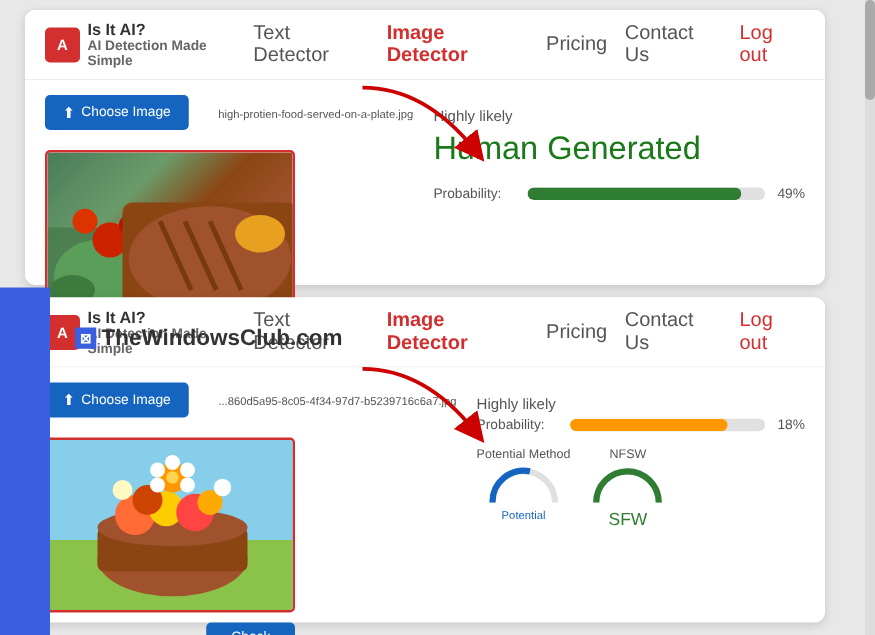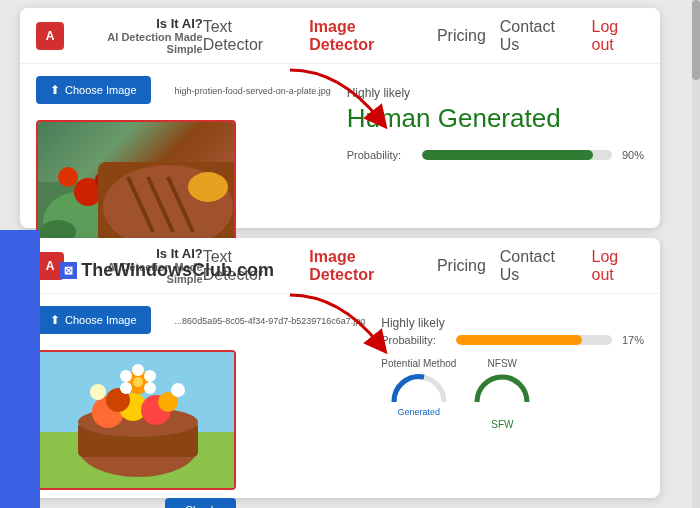--- a/index.html
+++ b/index.html
@@ -91,21 +91,20 @@
       font-weight: bold;
       font-size: 12px;
       margin-right: 6px;
       flex-shrink: 0;
     }
 
     .logo-text {
       display: flex;
       flex-direction: column;
       margin-right: auto;
-      text-align: right;
     }
     .logo-title {
       font-size: 13px;
       font-weight: bold;
       color: #333;
     }
     .logo-subtitle {
       font-size: 11px;
       color: #666;
       font-weight: bold;
@@ -322,23 +321,23 @@
       font-size: 10px;
       color: #555;
     }
 
     .gauge-name {
       font-size: 9px;
       color: #1565c0;
       margin-top: 2px;
     }
     .gauge-name-green {
-      font-size: 10px;
+      font-size: 14px;
       color: #2e7d32;
-      margin-top: 14px;
+      margin-top: 2px;
     }
 
     .scrollbar {
       position: absolute;
       right: 0;
       top: 0;
       width: 8px;
       height: 508px;
       background: #ddd;
     }
@@ -419,21 +418,21 @@
     </div>
 
     <div class="right-panel">
       <div class="highly-likely">Highly likely</div>
       <div class="result-human">Human Generated</div>
       <div class="probability-row">
         <span class="probability-label">Probability:</span>
         <div class="progress-bar-container">
           <div class="progress-bar-fill-green" style="width:90%"></div>
         </div>
-        <span class="probability-pct">90%</span>
+        <span class="probability-pct">49%</span>
       </div>
     </div>
   </div>
 </div>
 
 <div class="arrow-1">
   <svg width="120" height="80" viewBox="0 0 120 80">
     <defs>
       <marker id="arrowhead1" markerWidth="8" markerHeight="8" refX="4" refY="4" orient="auto">
         <polygon points="0 0, 8 4, 0 8" fill="#cc0000"></polygon>
@@ -506,33 +505,33 @@
       </div>
     </div>
 
     <div class="right-panel">
       <div class="highly-likely">Highly likely</div>
       <div class="probability-row">
         <span class="probability-label">Probability:</span>
         <div class="progress-bar-container">
           <div class="progress-bar-fill-orange" style="width:81%"></div>
         </div>
-        <span class="probability-pct">17%</span>
+        <span class="probability-pct">18%</span>
       </div>
 
       <div style="display:flex; gap:16px; margin-top:12px;">
         <div class="gauge-item">
           <span class="potential-method-label">Potential Method</span>
           <div class="gauge">
             <svg width="60" height="36" viewBox="0 0 60 36">
               <path d="M 5 33 A 25 25 0 0 1 55 33" fill="none" stroke="#e0e0e0" stroke-width="5"></path>
               <path d="M 5 33 A 25 25 0 0 1 35 8" fill="none" stroke="#1565c0" stroke-width="5"></path>
             </svg>
           </div>
-          <span class="gauge-name">Generated</span>
+          <span class="gauge-name">Potential</span>
         </div>
 
         <div class="gauge-item">
           <span class="nsfw-label">NFSW</span>
           <div class="gauge">
             <svg width="60" height="36" viewBox="0 0 60 36">
               <path d="M 5 33 A 25 25 0 0 1 55 33" fill="none" stroke="#e0e0e0" stroke-width="5"></path>
               <path d="M 5 33 A 25 25 0 0 1 55 33" fill="none" stroke="#2e7d32" stroke-width="5" stroke-dasharray="78 0"></path>
             </svg>
           </div>

